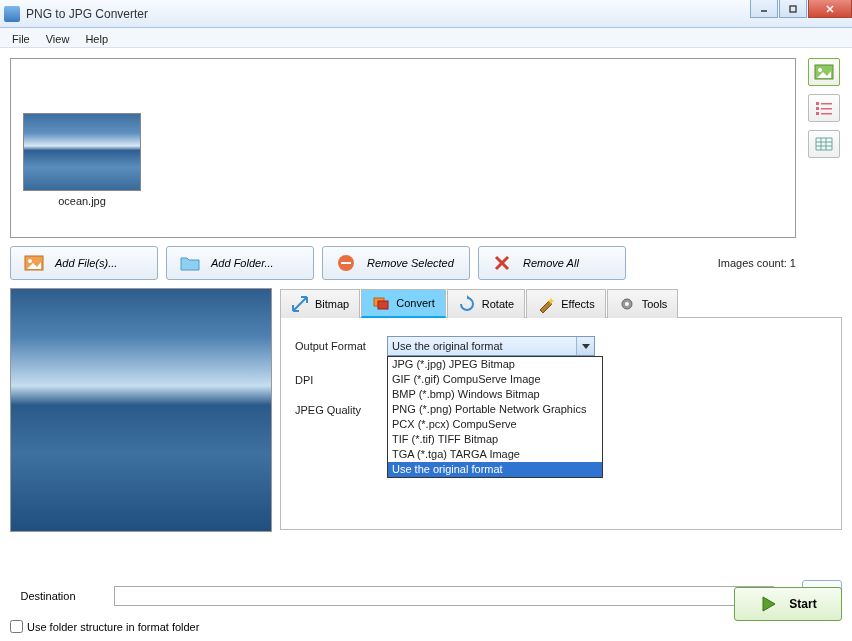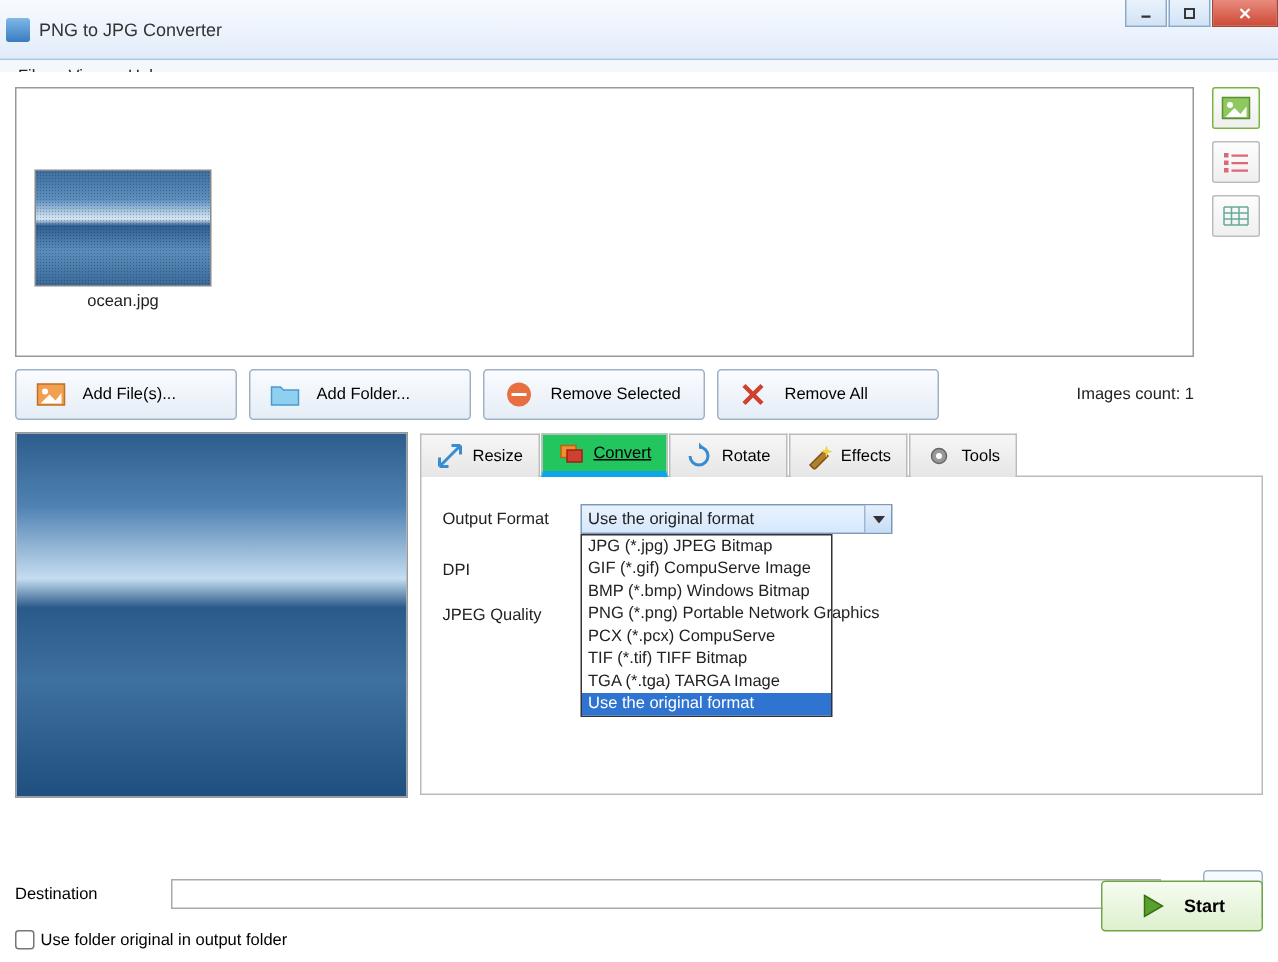--- a/index.html
+++ b/index.html
@@ -1,19 +1,19 @@
 <!DOCTYPE html>
 <html><head>
 <meta charset="utf-8">
 <style>
 * { box-sizing: border-box; margin: 0; padding: 0; }
 body { font-family: "Segoe UI", Tahoma, sans-serif; font-size: 11px; background: #fff; width: 852px; height: 641px; overflow: hidden; position: relative; }
 
 
-.titlebar { height: 40px; background: linear-gradient(#f8fbff, #e1ecf9); border-bottom: 1px solid #a9c3e6; display: flex; align-items: center; padding: 0 4px; position: relative; }
+.titlebar { height: 28px; background: linear-gradient(#f8fbff, #e1ecf9); border-bottom: 1px solid #a9c3e6; display: flex; align-items: center; padding: 0 4px; position: relative; }
 .titlebar .app-icon { width: 16px; height: 16px; margin-right: 6px; background: linear-gradient(#7fb8e8, #3a7cc0); border-radius: 2px; }
 .titlebar .title { color: #333; font-size: 12px; }
 .win-controls { position: absolute; right: 0; top: 0; display: flex; }
 .win-btn { width: 28px; height: 18px; border: 1px solid #8aa9c9; background: linear-gradient(#e9f2fc, #d2e3f6); margin-left: 1px; display: flex; align-items: center; justify-content: center; border-top: none; }
 .win-btn.close { width: 44px; background: linear-gradient(#e88b7e, #cf4a36); border-color: #a43; color: #fff; }
 .win-btn svg { width: 10px; height: 10px; }
 
 
 .menubar { height: 20px; background: #f4f7fb; border-bottom: 1px solid #d8e1ed; display: flex; align-items: flex-end; padding: 0 4px; }
 .menubar span { padding: 2px 8px; color: #222; cursor: default; }
@@ -28,47 +28,47 @@
 .thumb-img::after { content: ""; position: absolute; inset: 0; background-image: radial-gradient(rgba(0,0,0,.25) 0.5px, transparent 0.5px); background-size: 2px 2px; }
 .thumb-label { font-size: 11px; color: #222; margin-top: 4px; }
 
 
 .side-toolbar { position: absolute; top: 10px; right: 8px; width: 36px; display: flex; flex-direction: column; gap: 8px; }
 .side-btn { width: 32px; height: 28px; border: 1px solid #bbb; background: linear-gradient(#fdfdfd, #efefef); display: flex; align-items: center; justify-content: center; border-radius: 2px; }
 .side-btn.active { border-color: #7ab53c; }
 
 
 .actions-row { display: flex; gap: 8px; margin-top: 8px; align-items: center; }
-.action-btn { height: 34px; border: 1px solid #9cb0c8; background: linear-gradient(#fafcff, #e5edf6); border-radius: 3px; display: flex; align-items: center; padding: 0 12px; gap: 10px; min-width: 148px; justify-content: flex-start; cursor: default; }
+.action-btn { height: 34px; border: 1px solid #9cb0c8; background: linear-gradient(#fafcff, #e5edf6); border-radius: 3px; display: flex; align-items: center; padding: 0 12px; gap: 10px; min-width: 148px; justify-content: flex-start; cursor: default; font-style: italic; }
 .action-btn .icon-box { width: 22px; height: 20px; display: flex; align-items: center; justify-content: center; }
 .images-count { margin-left: auto; margin-right: 46px; font-size: 11px; color: #222; }
 
 
 .mid-section { display: flex; margin-top: 8px; gap: 8px; height: 244px; }
 .preview { width: 262px; border: 1px solid #999; background: linear-gradient(#2d5d8d 0%, #4f82b2 20%, #c5ddf0 40%, #2a5a8a 48%, #3e70a0 68%, #1f4f7f 100%); }
 
 .settings-area { flex: 1; position: relative; }
 .tabs { display: flex; height: 30px; border-bottom: 1px solid #bbb; }
 .tab { border: 1px solid #bbb; border-bottom: none; background: linear-gradient(#f6f6f6, #e6e6e6); display: flex; align-items: center; padding: 0 10px; gap: 6px; margin-right: 1px; cursor: default; position: relative; top: 1px; }
-.tab.active { background: #22c55e; z-index: 2; border-bottom: 4px solid #0ea5e9; text-decoration: underline; }
+.tab.active { background: #7dd3fc; z-index: 2; border-bottom: 2px solid #0ea5e9; }
 .tab-icon { width: 18px; height: 18px; }
 .tab-body { border: 1px solid #bbb; border-top: none; height: 212px; background: #fff; padding: 18px 14px; position: relative; }
 .form-row { display: flex; align-items: center; margin-bottom: 18px; }
 .form-row label { width: 92px; color: #222; }
 .select-box { width: 208px; height: 20px; border: 1px solid #7a99bb; background: linear-gradient(#eaf3ff, #d5e8fd); position: relative; display: flex; align-items: center; padding: 0 4px; font-size: 11px; color: #222; }
 .select-box .arrow { position: absolute; right: 0; top: 0; width: 18px; height: 100%; background: linear-gradient(#e6f0fc, #c6dcf5); border-left: 1px solid #9ab7d6; display: flex; align-items: center; justify-content: center; }
 
 
-.dropdown { position: absolute; top: 38px; left: 106px; width: 168px; border: 1px solid #333; background: #fff; z-index: 10; }
+.dropdown { position: absolute; top: 38px; left: 106px; width: 216px; border: 1px solid #333; background: #fff; z-index: 10; }
 .dropdown div { padding: 1px 4px; font-size: 11px; color: #222; line-height: 13px; white-space: nowrap; }
 .dropdown div.sel { background: #2e74d0; color: #fff; }
 
 
 .bottom { position: absolute; left: 10px; right: 10px; bottom: 8px; }
-.dest-row { display: flex; align-items: center; gap: 28px; margin-bottom: 8px; }
+.dest-row { display: flex; align-items: center; gap: 28px; margin-bottom: 8px; text-align: center; }
 .dest-row label { width: 76px; }
 .dest-input { flex: 1; height: 20px; border: 1px solid #aaa; background: #fff; display: flex; align-items: center; position: relative; }
 .dest-input .dd-arrow { width: 18px; height: 100%; border-left: 1px solid #ccc; display: flex; align-items: center; justify-content: center; }
 .small-btn { width: 40px; height: 32px; border: 1px solid #9cb0c8; background: linear-gradient(#fafcff, #e5edf6); border-radius: 3px; display: flex; align-items: center; justify-content: center; }
 .opts-btn { height: 32px; border: 1px solid #9cb0c8; background: linear-gradient(#fafcff, #e5edf6); border-radius: 3px; display: flex; align-items: center; padding: 0 12px; gap: 8px; }
 
 .folder-check { display: flex; align-items: center; gap: 4px; margin-top: 6px; }
 .folder-check input { width: 13px; height: 13px; }
 
 .start-btn { position: absolute; right: 0; bottom: 12px; width: 108px; height: 34px; border: 1px solid #6fa548; background: linear-gradient(#f6fcf1, #def0ce); border-radius: 3px; display: flex; align-items: center; justify-content: center; gap: 10px; font-weight: bold; font-size: 12px; }
@@ -192,21 +192,21 @@
   </div>
 
   <div class="mid-section">
     <div class="preview"></div>
     <div class="settings-area">
       <div class="tabs">
         <div class="tab">
           <svg class="tab-icon" viewBox="0 0 18 18">
               <path d="M2 16 L16 2 M2 16 L2 10 M2 16 L8 16 M16 2 L10 2 M16 2 L16 8" stroke="#3a8cd0" stroke-width="2" fill="none"></path>
             </svg>
-          <span>Resize</span>
+          <span>Bitmap</span>
         </div>
         <div class="tab active">
           <svg class="tab-icon" viewBox="0 0 18 18">
               <rect x="2" y="4" width="10" height="8" fill="#f09030" stroke="#c06010"></rect>
               <rect x="6" y="7" width="10" height="8" fill="#d04030" stroke="#a02010"></rect>
             </svg>
           <span>Convert</span>
         </div>
         <div class="tab">
           <svg class="tab-icon" viewBox="0 0 18 18">
@@ -275,21 +275,21 @@
           </div>
       </div>
       <div class="small-btn">
         <svg width="22" height="18">
             <path d="M1 4 h6 l2 2 h12 v11 h-20 z" fill="#6fb0e8" stroke="#3a7cc0"></path>
           </svg>
       </div>
     </div>
     <div class="folder-check">
       <input type="checkbox" style="">
-      <span>Use folder original in output folder</span>
+      <span>Use folder structure in format folder</span>
     </div>
     <div class="start-btn">
       <svg width="20" height="18">
           <polygon points="4,2 16,9 4,16" fill="#5aa030" stroke="#3a7010"></polygon>
         </svg>
       <span>Start</span>
     </div>
   </div>
 
 </div>

